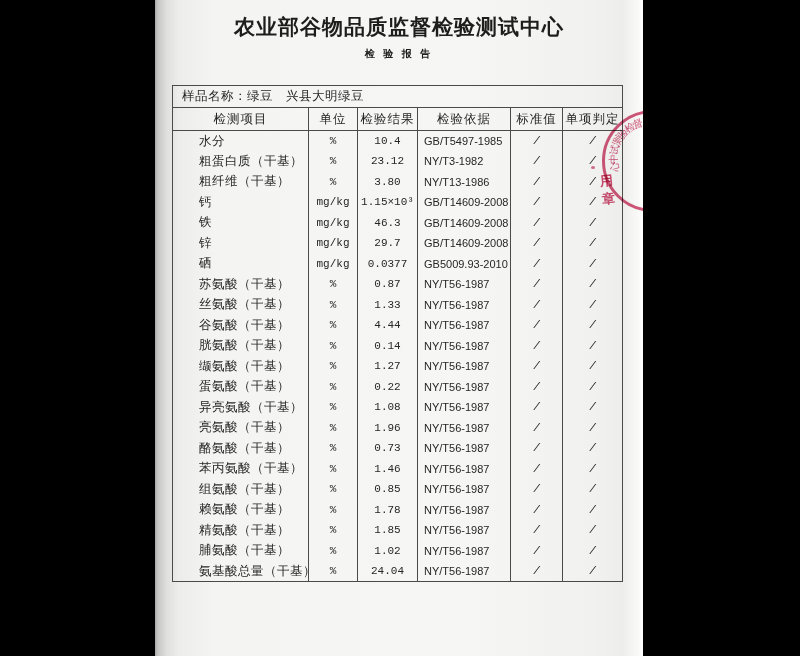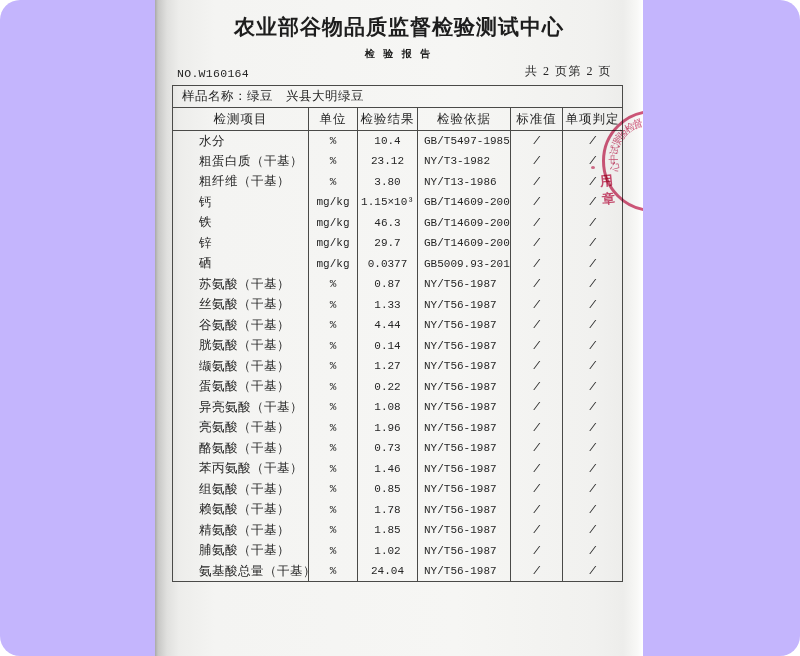--- a/index.html
+++ b/index.html
@@ -3,21 +3,21 @@
 <meta charset="utf-8">
 <style>
   html,body{margin:0;padding:0;}
   body{
     width:800px;height:656px;
     background:#ffffff;
     font-family:"Liberation Serif", serif;
     color:#262626;
     overflow:hidden;
   }
-  .stage{position:relative;width:800px;height:656px;background:#c4b5fd;border-radius:20px;}
+  .stage{position:relative;width:800px;height:656px;background:#000000;}
   .paper{
     position:absolute;left:155px;top:0;width:488px;height:656px;
     background:linear-gradient(90deg,
       #a9a9a7 0px,#c7c7c5 3px,#e0e0de 12px,#ededeb 24px,
       #f4f4f2 60px,#f6f6f4 300px,#f1f1ef 440px,#ededeb 468px,#f8f8f6 482px,#ffffff 488px);
     overflow:hidden;
   }
   .org-title{
     position:absolute;left:0;right:0;top:13px;
     text-align:center;font-size:21px;font-weight:bold;
@@ -54,21 +54,21 @@
   }
   tr.header-row th + th{border-left:1px solid #4a4a48;margin-top:7px;}
   tbody tr{height:20.5px;}
   tbody td{font-size:12.5px;}
   tbody td + td{border-left:1px solid #4a4a48;}
   tbody td:first-child{text-align:left;padding-left:26px;letter-spacing:0.5px;}
   tbody td:nth-child(2),
   tbody td:nth-child(3),
   tbody td:nth-child(5),
   tbody td:nth-child(6){text-align:center;font-family:"Liberation Mono", monospace;font-size:11px;}
-  tbody td:nth-child(4){text-align:left;padding-left:6px;font-family:Liberation Mono, monospace;font-size:11px;}
+  tbody td:nth-child(4){text-align:left;padding-left:6px;font-family:Liberation Sans, sans-serif;font-size:11px;}
   tbody td:nth-child(5),tbody td:nth-child(6){font-style:italic;}
   
   .stamp{position:absolute;left:0;top:0;width:0;height:0;}
   .stamp-circle{
     position:absolute;left:447px;top:110px;width:96px;height:96px;
     border:3px solid rgba(201,51,95,0.82);border-radius:50%;
     mix-blend-mode:multiply;
   }
   .stamp-char{
     position:absolute;width:14px;height:14px;line-height:14px;
@@ -89,24 +89,20 @@
 </style>
 </head>
 <body>
 
 <div class="stage">
   <div class="paper">
 
     <div class="org-title">农业部谷物品质监督检验测试中心</div>
     <div class="report-title">检 验 报 告</div>
 
-    <div class="meta-row">
-      <span class="report-no">NO.W160164</span>
-      <span class="page-info">共 2 页第 2 页</span>
-    </div>
 
     <table class="report-table">
       <colgroup>
         <col style="width:136px">
           <col style="width:49px">
           <col style="width:60px">
         <col style="width:93px">
           <col style="width:52px">
           <col style="width:60px">
       </colgroup>

